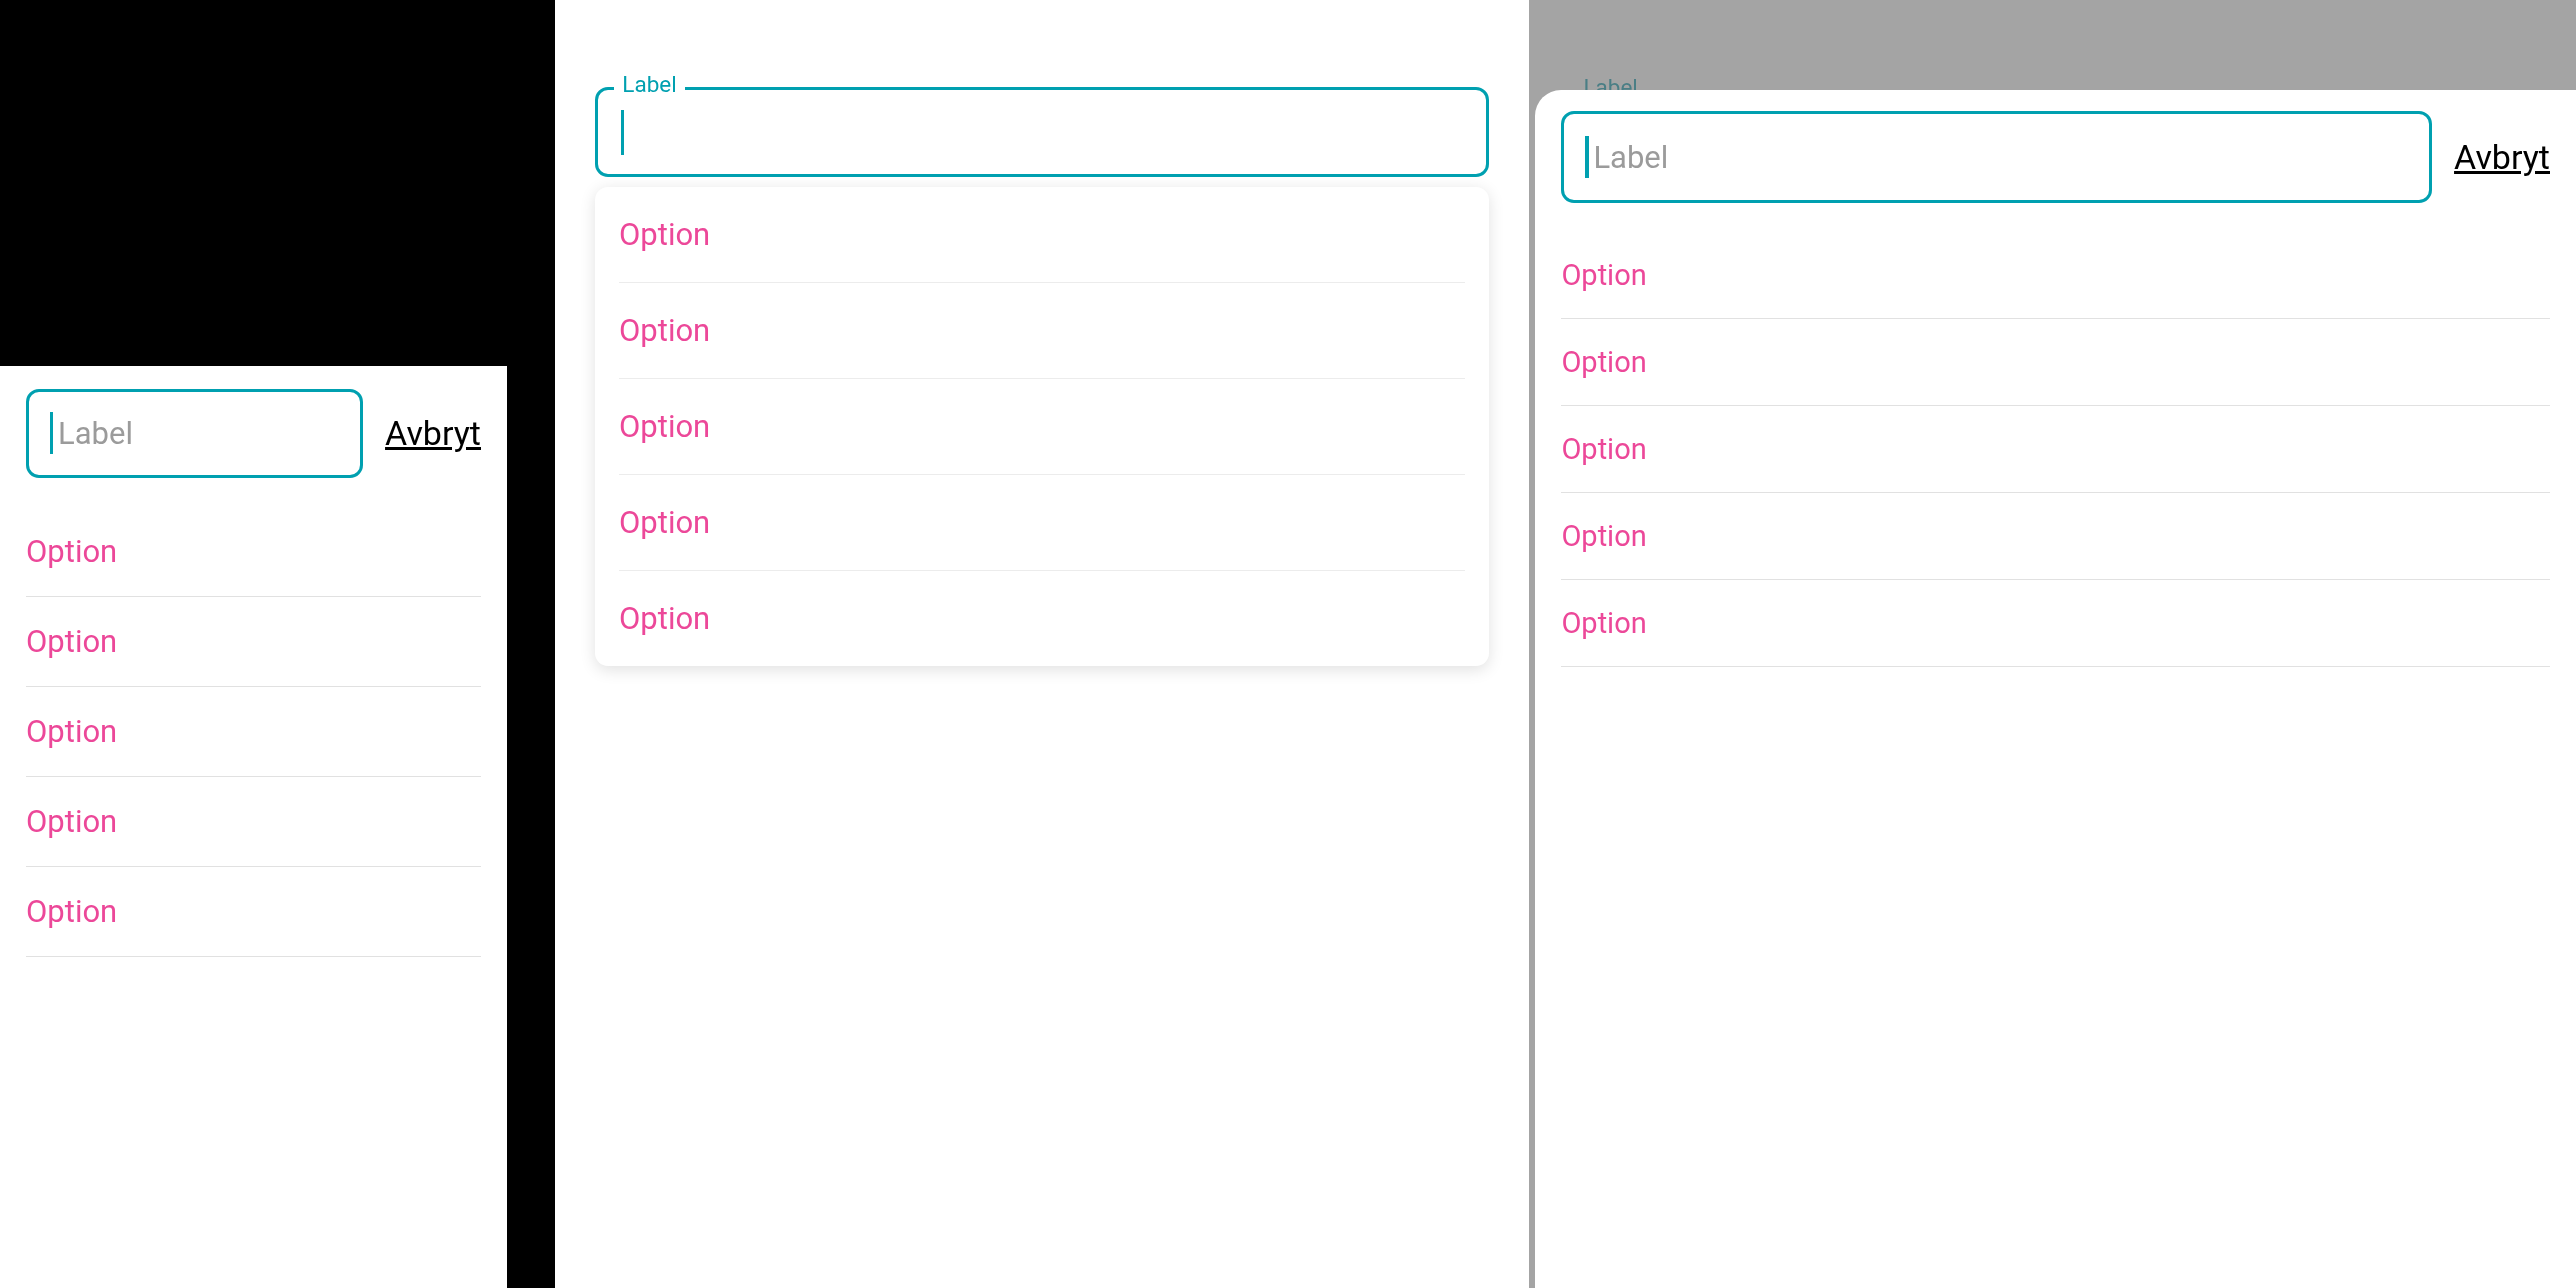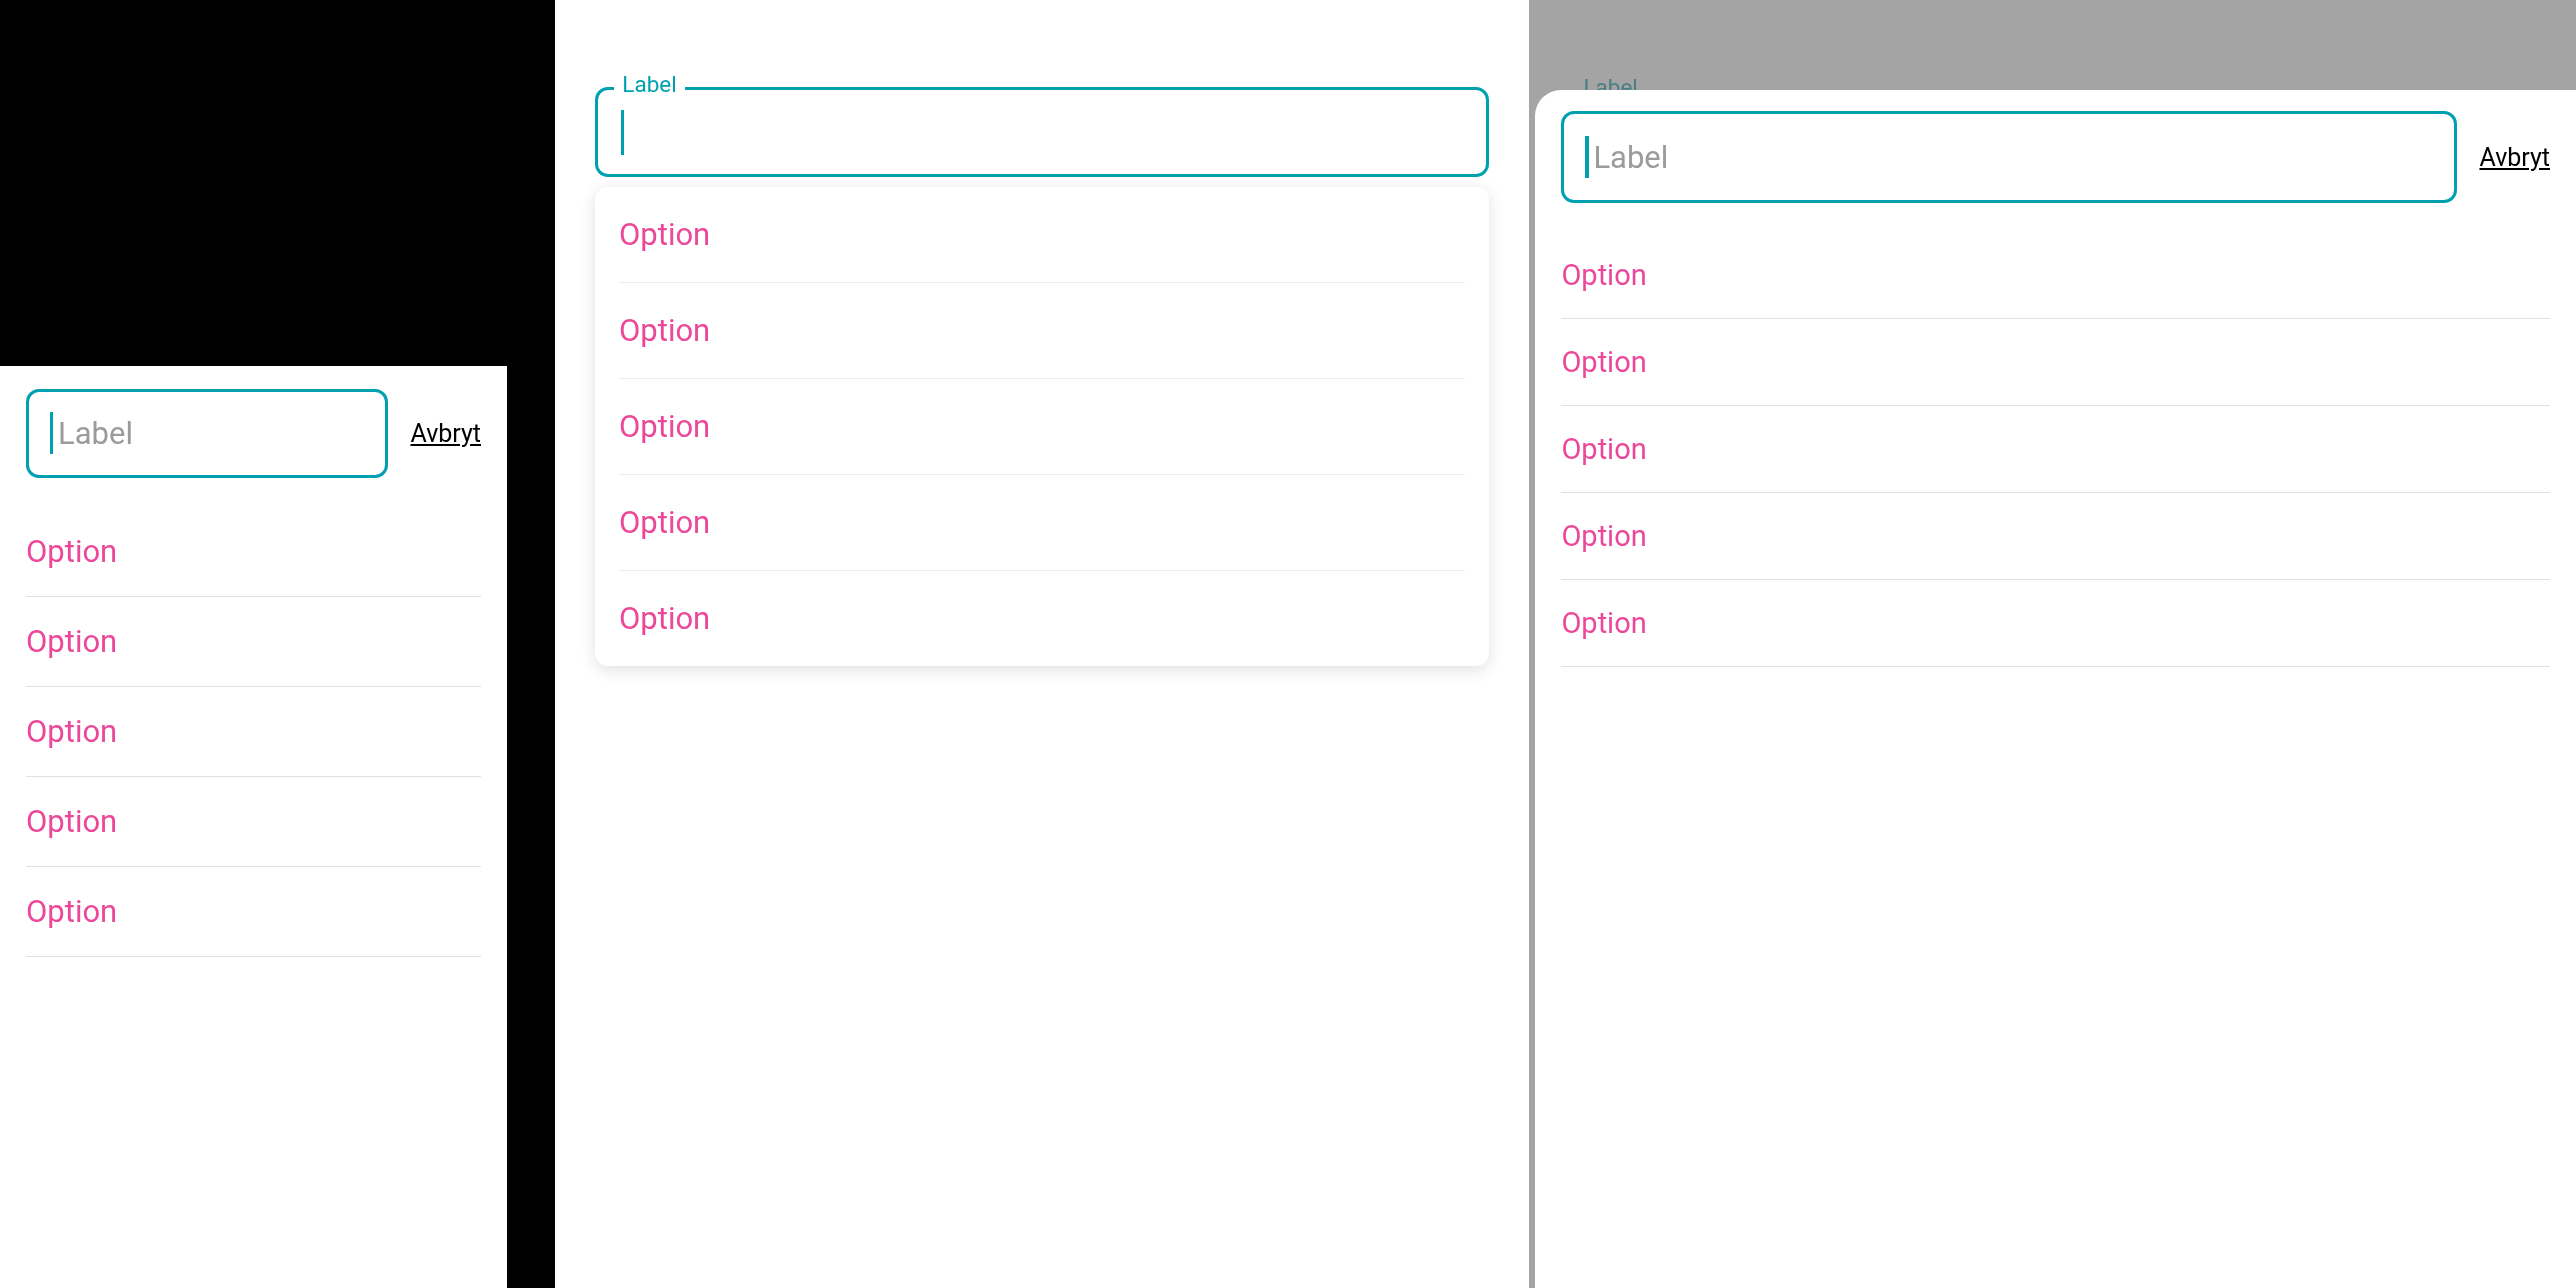--- a/index.html
+++ b/index.html
@@ -45,21 +45,21 @@
   .searchbox .caret {
     width: 3.2px; height: 42px;
     background:#00a0b0;
     margin-right: 4.8px;
   }
   .searchbox .placeholder {
     color:#9b9b9b;
     font-size: 31px;
   }
   .cancel-link {
-    font-size: 25px;
+    font-size: 34px;
     color:#000;
     text-decoration: underline;
     cursor:pointer;
     white-space: nowrap;
   }
 
   .option-list { padding-top: 8px; }
   .option-item {
     font-size: 31px;
     color:#ec4899;

